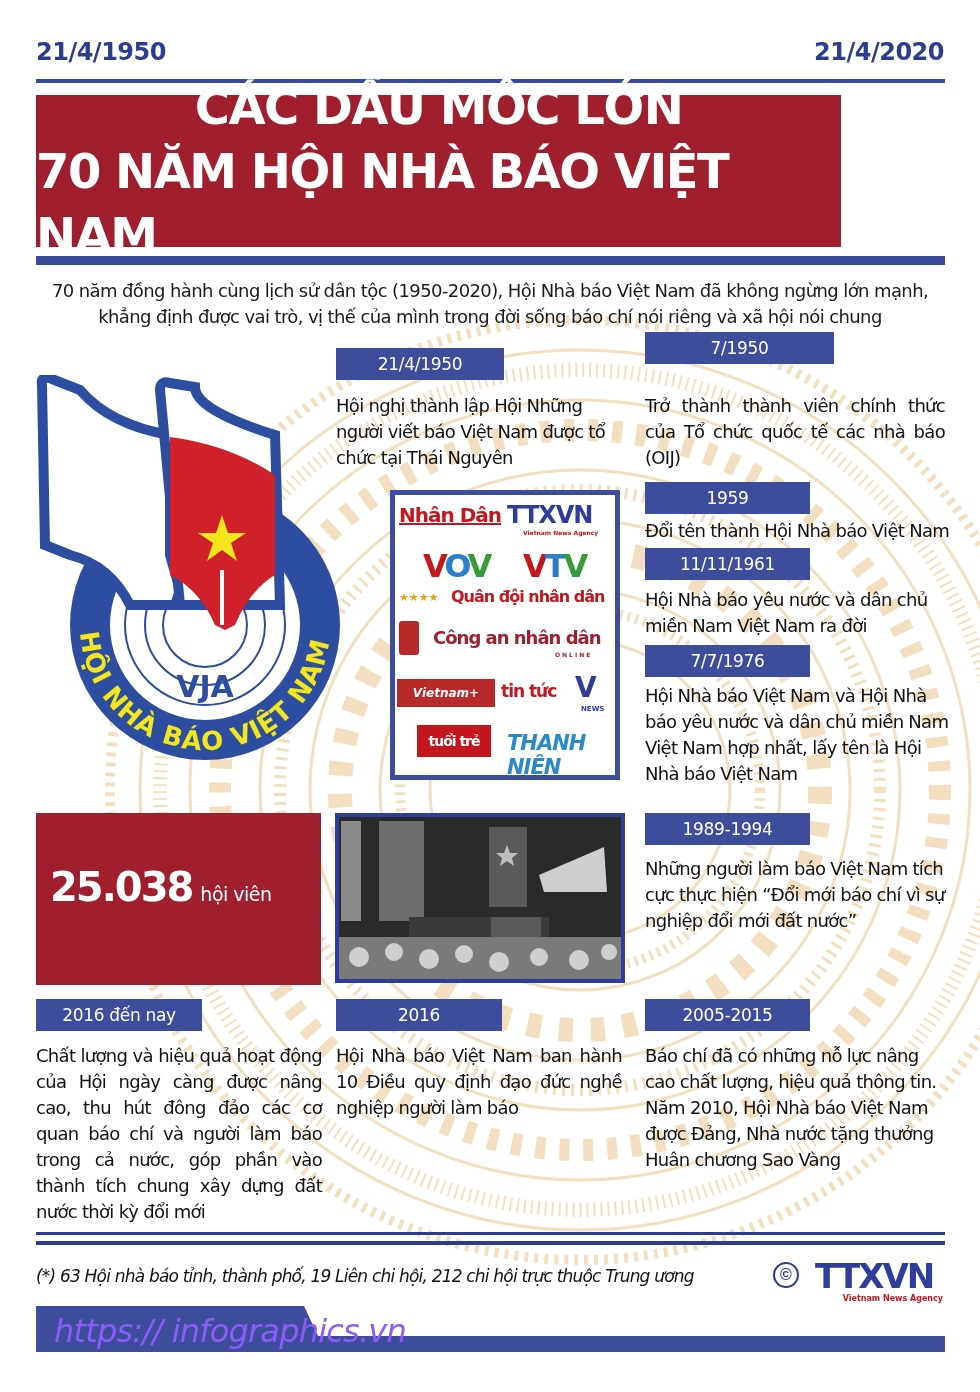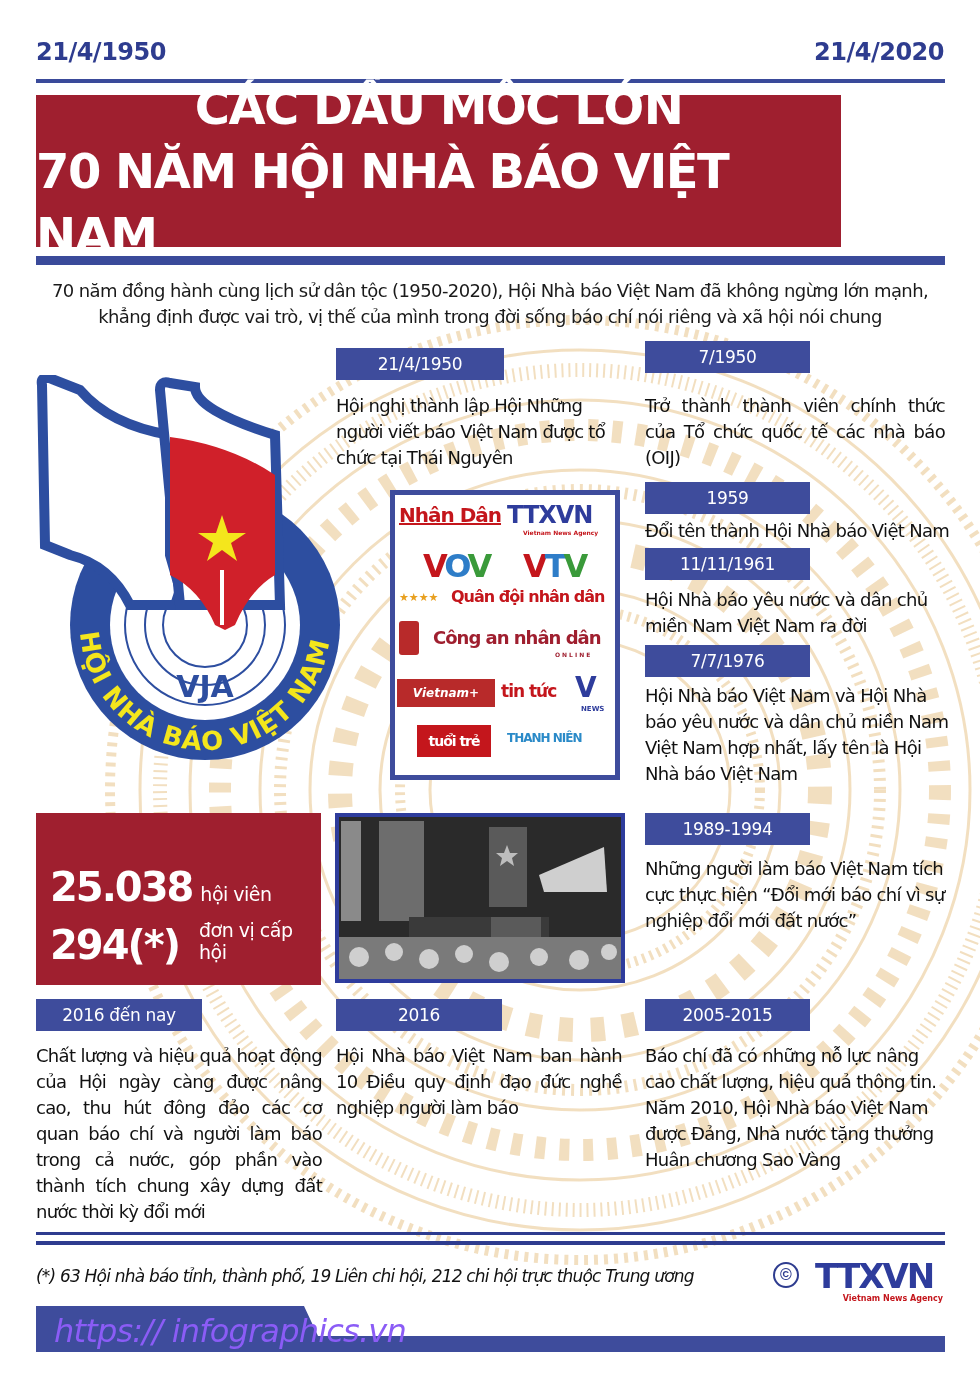--- a/index.html
+++ b/index.html
@@ -101,21 +101,21 @@
     <text x="175" y="322" text-anchor="middle" font-family="DejaVu Sans, sans-serif" font-weight="bold" font-size="30" fill="#2d4ea0">VJA</text>
     <text font-family="DejaVu Sans, sans-serif" font-size="26" fill="#f4e61c" font-weight="bold" letter-spacing="1">
       <textPath href="#ringPath" startOffset="2%">HỘI NHÀ BÁO VIỆT NAM</textPath>
     </text>
   </svg>
 </div>
 
 <div class="tag" style="left:336px;top:348px;width:168px;">21/4/1950</div>
 <div class="txt" style="left:336px;top:393px;width:285px;">Hội nghị thành lập Hội Những người viết báo Việt Nam được tổ chức tại Thái Nguyên</div>
 
-<div class="tag" style="left:645px;top:341px;width:165px;">7/1950</div>
+<div class="tag" style="left:645px;top:332px;width:189px;">7/1950</div>
 <div class="txt justify" style="left:645px;top:393px;width:300px;">Trở thành thành viên chính thức của Tổ chức quốc tế các nhà báo (OIJ)</div>
 
 <div class="tag" style="left:645px;top:482px;width:165px;">1959</div>
 <div class="txt" style="left:645px;top:518px;width:310px;">Đổi tên thành Hội Nhà báo Việt Nam</div>
 
 <div class="tag" style="left:645px;top:548px;width:165px;">11/11/1961</div>
 <div class="txt" style="left:645px;top:587px;width:305px;">Hội Nhà báo yêu nước và dân chủ miền Nam Việt Nam ra đời</div>
 
 <div class="tag" style="left:645px;top:645px;width:165px;">7/7/1976</div>
 <div class="txt" style="left:645px;top:683px;width:305px;">Hội Nhà báo Việt Nam và Hội Nhà báo yêu nước và dân chủ miền Nam Việt Nam hợp nhất, lấy tên là Hội Nhà báo Việt Nam</div>
@@ -129,31 +129,27 @@
   <div class="press-logo" style="left:4px;top:96px;font-size:11px;color:#e8a020;">★★★★</div>
   <div class="press-logo" style="left:56px;top:92px;font-size:16px;color:#c4161c;letter-spacing:-1px;">Quân đội nhân dân</div>
   <div class="press-logo" style="left:4px;top:126px;width:20px;height:34px;background:#b82a2a;border-radius:3px;"></div>
   <div class="press-logo" style="left:38px;top:132px;font-size:18px;color:#9f1f2f;letter-spacing:-1px;">Công an nhân dân</div>
   <div class="press-logo" style="left:160px;top:156px;font-size:6px;color:#9f1f2f;letter-spacing:2px;">ONLINE</div>
   <div class="press-logo" style="left:2px;top:184px;width:98px;height:28px;background:#b82a2a;color:#fff;font-size:12px;font-style:italic;display:flex;align-items:center;justify-content:center;">Vietnam+</div>
   <div class="press-logo" style="left:106px;top:186px;font-size:17px;color:#c4161c;letter-spacing:-1px;">tin tức</div>
   <div class="press-logo" style="left:180px;top:176px;font-size:28px;color:#2e3c9c;">V</div>
   <div class="press-logo" style="left:186px;top:210px;font-size:7px;color:#2e3c9c;">NEWS</div>
   <div class="press-logo" style="left:22px;top:230px;width:74px;height:32px;background:#c4161c;color:#fff;font-size:14px;display:flex;align-items:center;justify-content:center;letter-spacing:-1px;">tuổi trẻ</div>
-  <div class="press-logo" style="left:112px;top:236px;font-size:12px;color:#2a8ac8;letter-spacing:-1px;">THANH NIÊN</div>
+  <div class="press-logo" style="left:112px;top:236px;font-size:21px;color:#2a8ac8;letter-spacing:-1px;font-style:italic;">THANH NIÊN</div>
 </div>
 
 <div class="stat-box">
   <div class="stat-row" style="top:52px;">
     <span class="stat-num">25.038</span>
     <span class="stat-unit">hội viên</span>
-  </div>
-  <div class="stat-row" style="top:106px;">
-    <span class="stat-num">294(*)</span>
-    <span class="stat-unit" style="margin-left:20px;">đơn vị cấp hội</span>
   </div>
 </div>
 
 <div class="photo">
   <svg viewBox="0 0 282 162" width="282" height="162">
     <rect width="282" height="162" fill="#2a2a2a"></rect>
     <rect x="2" y="4" width="20" height="100" fill="#8a8a8a"></rect>
     <rect x="40" y="4" width="45" height="100" fill="#6d6d6d"></rect>
     <rect x="150" y="10" width="38" height="80" fill="#5a5a5a"></rect>
     <polygon points="168,28 171,36 179,36 173,41 175,49 168,44 161,49 163,41 157,36 165,36" fill="#bdbdbd"></polygon>

